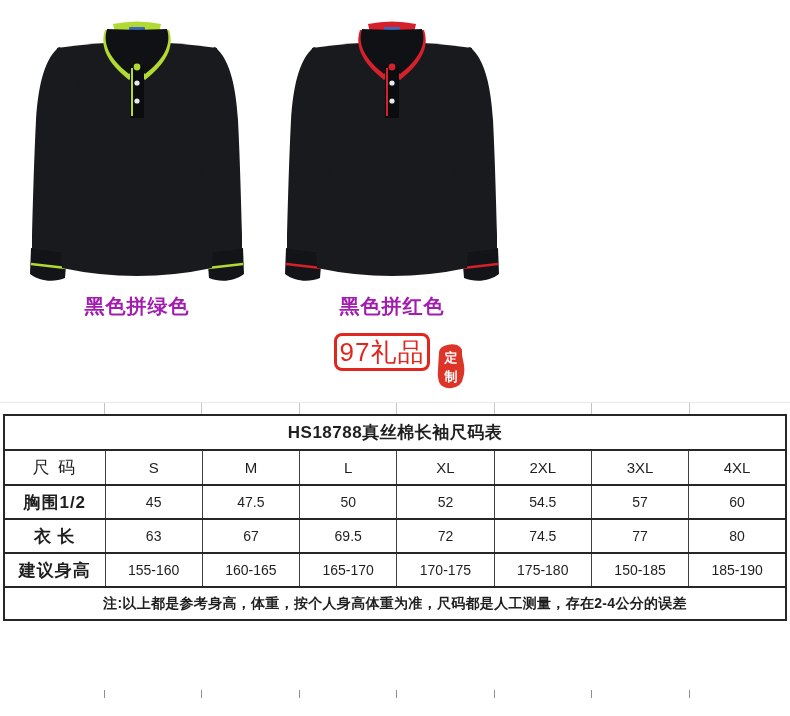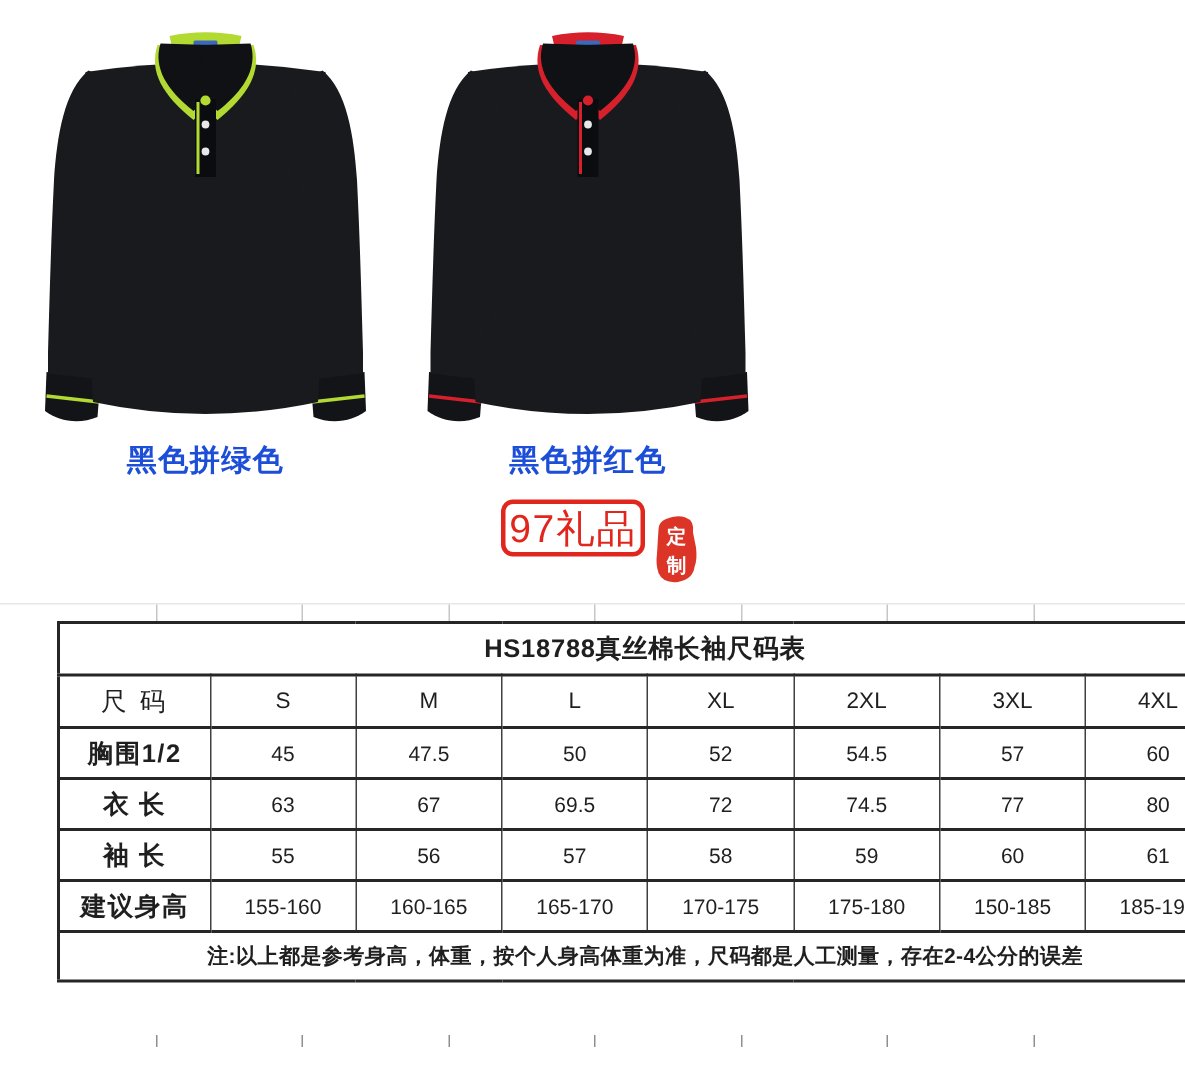--- a/index.html
+++ b/index.html
@@ -4,36 +4,36 @@
 <style>
   html,body{margin:0;padding:0;background:#ffffff;}
   body{font-family:"Liberation Sans", sans-serif;color:#1f1f1f;}
   .stage{position:relative;width:790px;height:716px;background:#fff;overflow:hidden;}
 
   
   .product{position:absolute;width:216px;margin:0;text-align:center;}
   #product1{left:29px;top:20px;}
   #product2{left:284px;top:20px;}
   .product svg{display:block;width:216px;height:272px;}
-  .product figcaption{margin-top:1px;font-size:20px;font-weight:bold;color:#1d4ed8;letter-spacing:1px;}
+  .product figcaption{margin-top:1px;font-size:20px;font-weight:bold;color:#a21caf;letter-spacing:1px;}
 
   .bodyc{fill:#191a1e;}
   .cuffc{fill:#131418;}
   .flapc{fill:#101114;}
   .plkc{fill:#0b0c0f;}
 
   
   .logo-box{position:absolute;left:334px;top:333px;width:96px;height:38px;
     border:3px solid #e1261d;border-radius:8px;box-sizing:border-box;
     display:flex;align-items:center;justify-content:center;
     color:#e1261d;font-size:26px;font-weight:normal;letter-spacing:1px;background:#fff;}
   .seal{position:absolute;left:436px;top:342px;width:30px;height:48px;}
 
   
-  .table-wrap{position:absolute;left:3px;top:414px;width:736px;margin-left:35px;}
+  .table-wrap{position:absolute;left:3px;top:414px;width:736px;}
   table.size{border-collapse:collapse;table-layout:fixed;width:784px;
     border:2px solid #262626;}
   table.size td{border:1px solid #404040;border-top:2px solid #262626;border-bottom:2px solid #262626;
     text-align:center;vertical-align:middle;padding:0;overflow:hidden;white-space:nowrap;}
   td.title-cell{height:33px;font-size:17px;font-weight:bold;letter-spacing:0.5px;}
   .hcell{height:33px;font-size:15px;}
   .hcell.zh{font-size:17px;font-weight:normal;letter-spacing:2px;}
   td.rowlabel{height:32px;font-size:17px;font-weight:bold;letter-spacing:1px;}
   td.val{height:32px;font-size:14px;}
   td.note-cell{height:31px;font-size:14px;font-weight:bold;letter-spacing:0.3px;}
@@ -167,30 +167,20 @@
             <td class="rowlabel">衣 长</td>
             <td class="val">63</td>
             <td class="val">67</td>
             <td class="val">69.5</td>
             <td class="val">72</td>
             <td class="val">74.5</td>
             <td class="val">77</td>
             <td class="val">80</td>
           </tr>
           <tr>
-            <td class="rowlabel">袖 长</td>
-            <td class="val">55</td>
-            <td class="val">56</td>
-            <td class="val">57</td>
-            <td class="val">58</td>
-            <td class="val">59</td>
-            <td class="val">60</td>
-            <td class="val">61</td>
-          </tr>
-          <tr>
             <td class="rowlabel">建议身高</td>
             <td class="val">155-160</td>
             <td class="val">160-165</td>
             <td class="val">165-170</td>
             <td class="val">170-175</td>
             <td class="val">175-180</td>
             <td class="val">150-185</td>
             <td class="val">185-190</td>
           </tr>
         </tbody>

